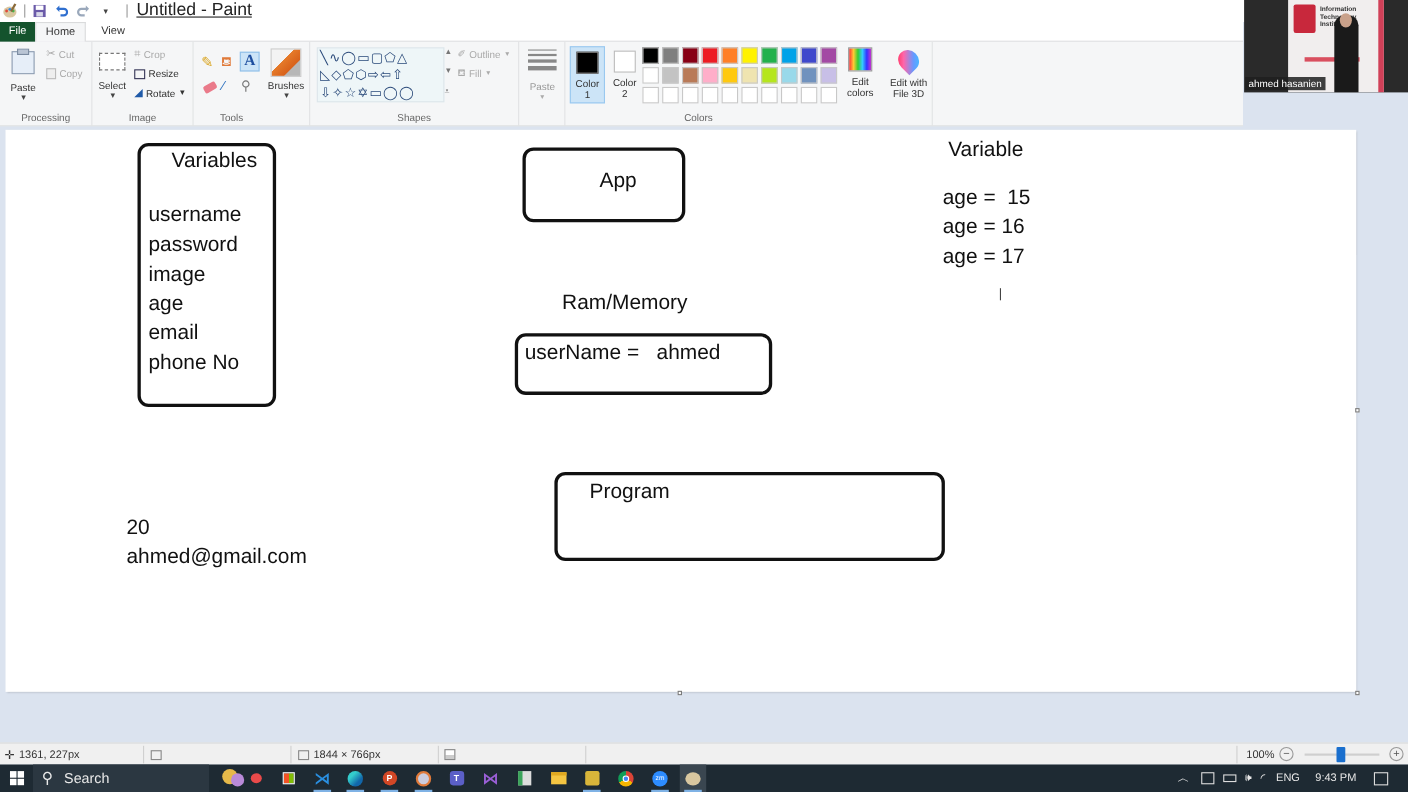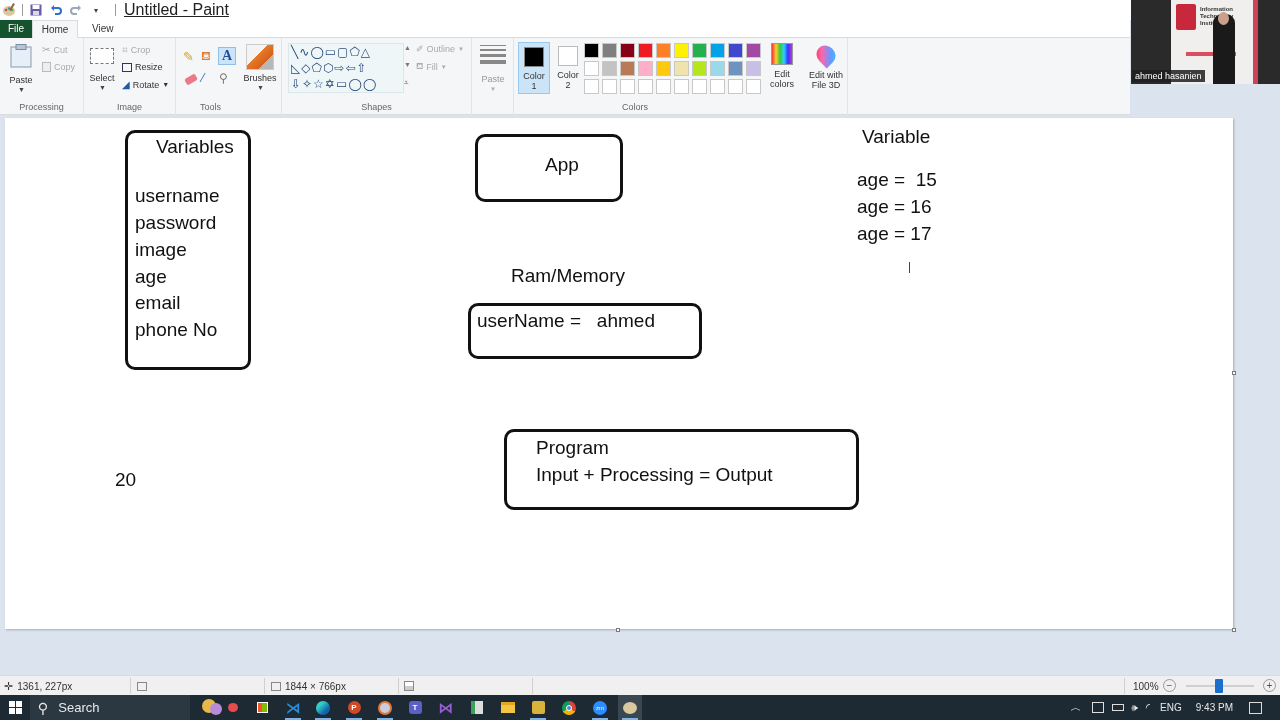--- a/index.html
+++ b/index.html
@@ -302,24 +302,24 @@
     <div class="rbox" style="left:463px;top:185px;width:234px;height:56px;"></div>
     <div class="cv-text" style="left:472px;top:189px;">userName =   ahmed</div>
 
     <div class="cv-text" style="left:857px;top:5px;">Variable</div>
     <div class="cv-text" style="left:852px;top:48px;">age =  15</div>
     <div class="cv-text" style="left:852px;top:75px;">age = 16</div>
     <div class="cv-text" style="left:852px;top:102px;">age = 17</div>
     <div style="position:absolute;left:904px;top:144px;width:1px;height:11px;background:#444;"></div>
 
     <div class="cv-text" style="left:110px;top:348px;">20</div>
+    <div class="cv-text" style="left:110px;top:375px;">ahmed@gmail.com</div>
 
     <div class="rbox" style="left:499px;top:311px;width:355px;height:81px;"></div>
     <div class="cv-text" style="left:531px;top:316px;">Program</div>
-    <div class="cv-text" style="left:531px;top:343px;">Input + Processing = Output</div>
   </div>
   <div class="handle" style="left:1232px;top:256px;"></div>
   <div class="handle" style="left:616px;top:513px;"></div>
   <div class="handle" style="left:1232px;top:513px;"></div>
 </div>
 
 <div class="statusbar">
   <div class="sb-item" style="left:4px;">
     <span style="font-size:11px;">✛</span>
     <span>1361, 227px</span>

